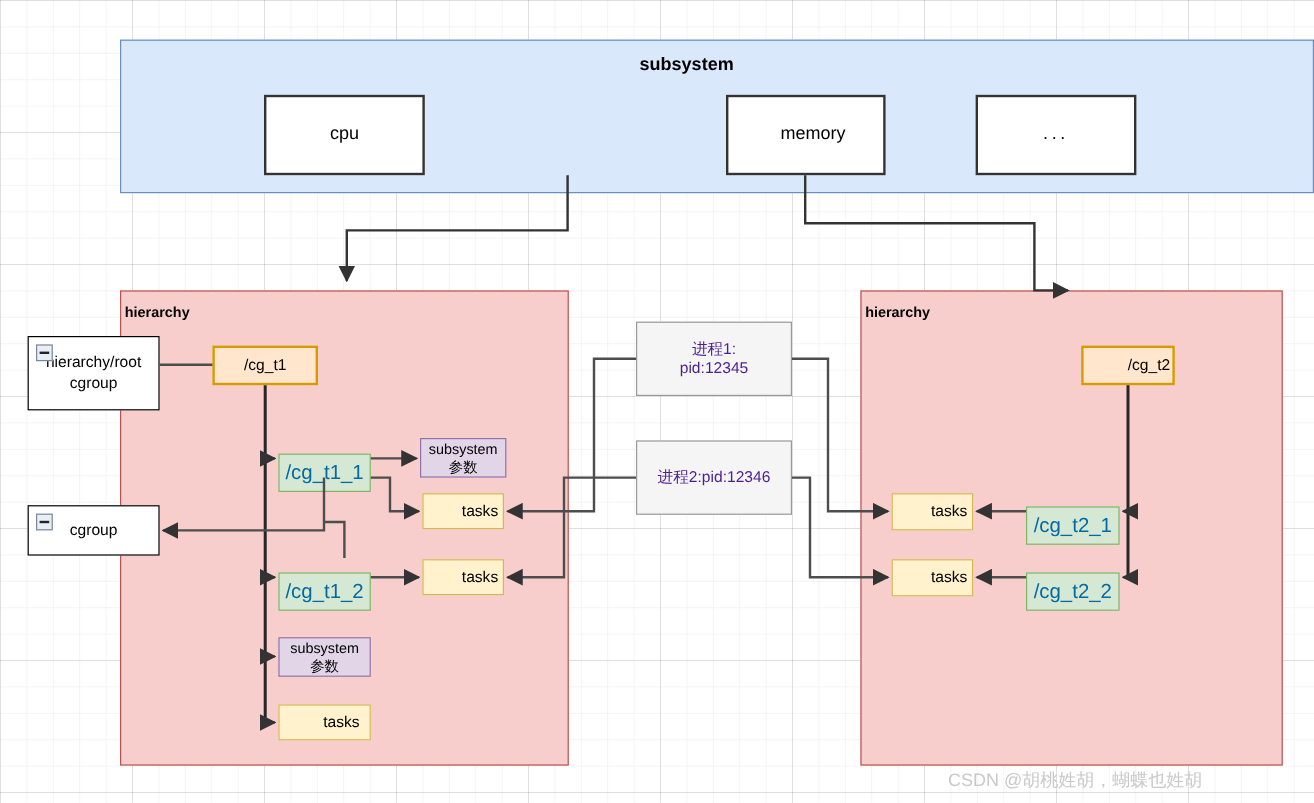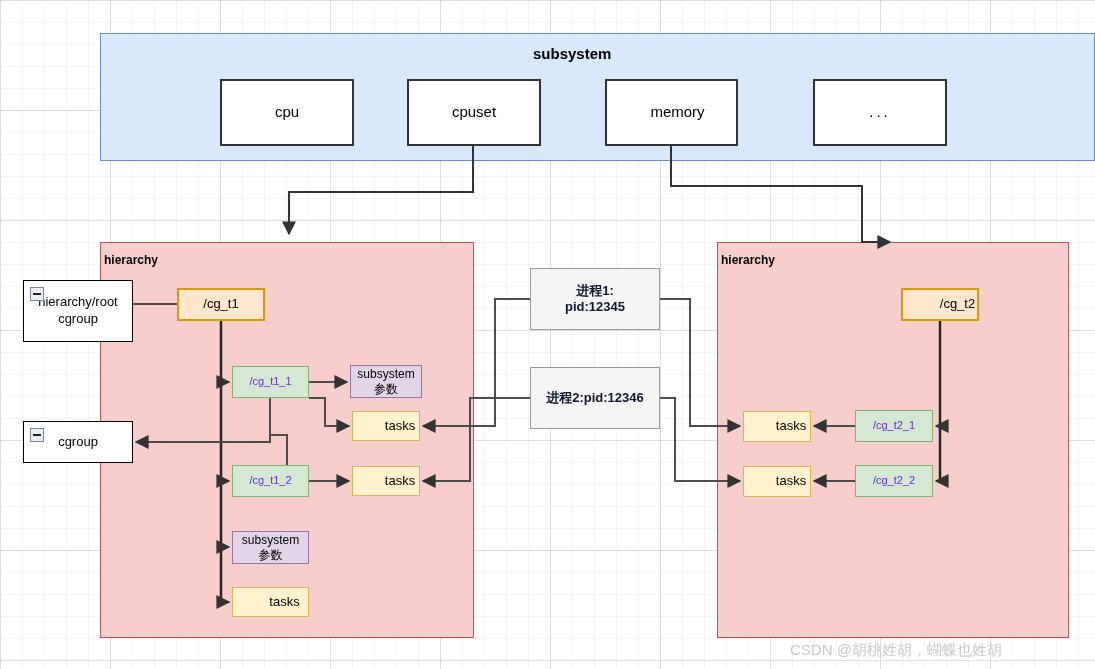--- a/index.html
+++ b/index.html
@@ -37,24 +37,24 @@
   
   .hier-panel{
     background:#f8cecc;border:1px solid #b85450;
   }
   .hier-title{
     position:absolute;font-weight:bold;font-size:12px;color:#000;
   }
 
   
   .node-orange{background:#ffe6cc;border:2px solid #d79b00;font-size:13px;color:#000;}
-  .node-green{background:#d5e8d4;border:1px solid #82b366;font-size:11px;color:#6d28d9;}
+  .node-green{background:#d5e8d4;border:1px solid #82b366;font-size:17px;color:#0369a1;margin-top:12px;}
   .node-yellow{background:#fff2cc;border:1px solid #d6b656;font-size:13px;color:#000;padding-left:28px;}
   .node-purple{background:#e1d5e7;border:1px solid #9673a6;font-size:12px;color:#000;}
-  .node-grey{background:#f5f5f5;border:1px solid #999999;font-size:13px;color:#0f172a;font-weight:bold;}
+  .node-grey{background:#f5f5f5;border:1px solid #999999;font-size:13px;color:#4c1d95;}
 
   
   .note{
     background:#ffffff;border:1px solid #000000;
     font-size:13px;color:#000;position:absolute;box-sizing:border-box;
     display:flex;align-items:center;justify-content:center;text-align:center;
     line-height:1.3;
   }
   .note .collapse{
     position:absolute;left:6px;top:6px;width:14px;height:14px;
@@ -73,23 +73,20 @@
 </head>
 <body>
 
 <div id="canvas">
 
   <div class="box subsystem-panel" style="left:100px;top:33px;width:995px;height:128px;"></div>
   <div class="panel-title" style="left:533px;top:45px;">subsystem</div>
 
   <div class="box sub-box" style="left:220px;top:79px;width:134px;height:67px;">
     <span>cpu</span>
-  </div>
-  <div class="box sub-box" style="left:407px;top:79px;width:134px;height:67px;">
-    <span>cpuset</span>
   </div>
   <div class="box sub-box" style="left:605px;top:79px;width:133px;height:67px;padding-left:12px;">
     <span>memory</span>
   </div>
   <div class="box sub-box" style="left:813px;top:79px;width:134px;height:67px;letter-spacing:3px;">
     <span>...</span>
   </div>
 
   <div class="box hier-panel" style="left:100px;top:242px;width:374px;height:396px;"></div>
   <div class="hier-title" style="left:104px;top:253px;">hierarchy</div>

